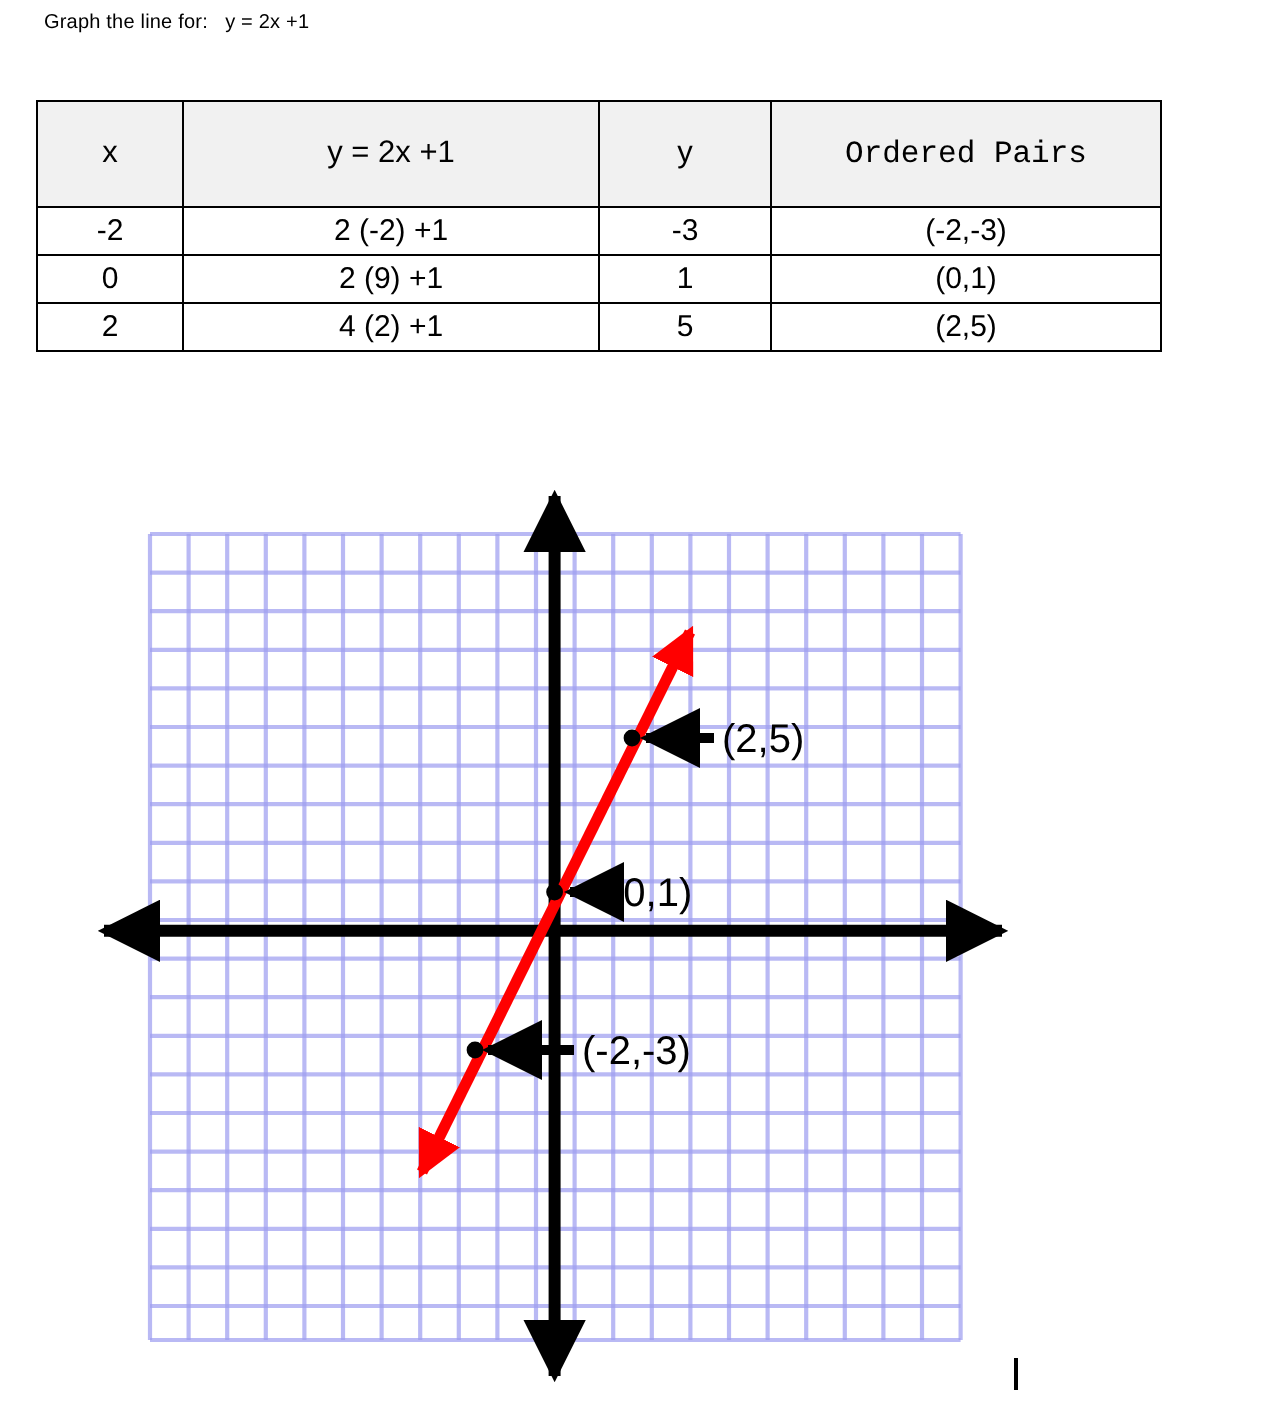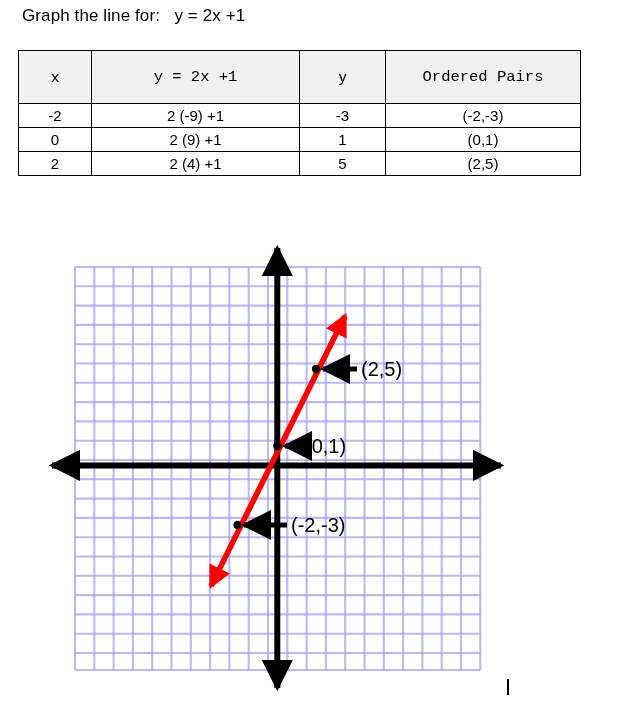--- a/index.html
+++ b/index.html
@@ -14,21 +14,21 @@
     overflow: hidden;
     font-family: "Liberation Sans", sans-serif;
     color: #000000;
   }
 
   
   #worksheet-title {
     position: absolute;
     left: 22px;
     top: 6px;
-    font-size: 17px;
+    font-size: 10px;
     letter-spacing: 0.1px;
     white-space: pre;
     color: #000000;
   }
 
   
   #value-table {
     position: absolute;
     left: 18px;
     top: 50px;
@@ -50,21 +50,21 @@
     height: 52px;
     background: #f1f1f1;
     font-size: 15.5px;
   }
   #value-table tbody td {
     height: 23px;
     background: #ffffff;
     font-size: 15px;
   }
   .col-x      { width: 72px; }
-  .col-expr   { width: 207px; font-family: Liberation Mono, monospace; }
+  .col-expr   { width: 207px; }
   .col-y      { width: 85px; }
   .col-pairs  { width: 194px; font-family: Liberation Mono, monospace; }
 
   
   #graph-area {
     position: absolute;
     left: 0;
     top: 230px;
     width: 634px;
     height: 482px;
@@ -100,33 +100,33 @@
     <tr>
       <th class="col-x">x</th>
       <th class="col-expr">y = 2x +1</th>
       <th class="col-y">y</th>
       <th class="col-pairs">Ordered Pairs</th>
     </tr>
   </thead>
   <tbody>
     <tr>
       <td>-2</td>
-      <td>2 (-9) +1</td>
+      <td>2 (-2) +1</td>
       <td>-3</td>
       <td>(-2,-3)</td>
     </tr>
     <tr>
       <td>0</td>
       <td>2 (9) +1</td>
       <td>1</td>
       <td>(0,1)</td>
     </tr>
     <tr>
       <td>2</td>
-      <td>2 (4) +1</td>
+      <td>4 (2) +1</td>
       <td>5</td>
       <td>(2,5)</td>
     </tr>
   </tbody>
 </table>
 
 <div id="graph-area">
   <svg id="graph-svg" width="634" height="482" viewBox="0 0 634 482">
 
     <defs>

